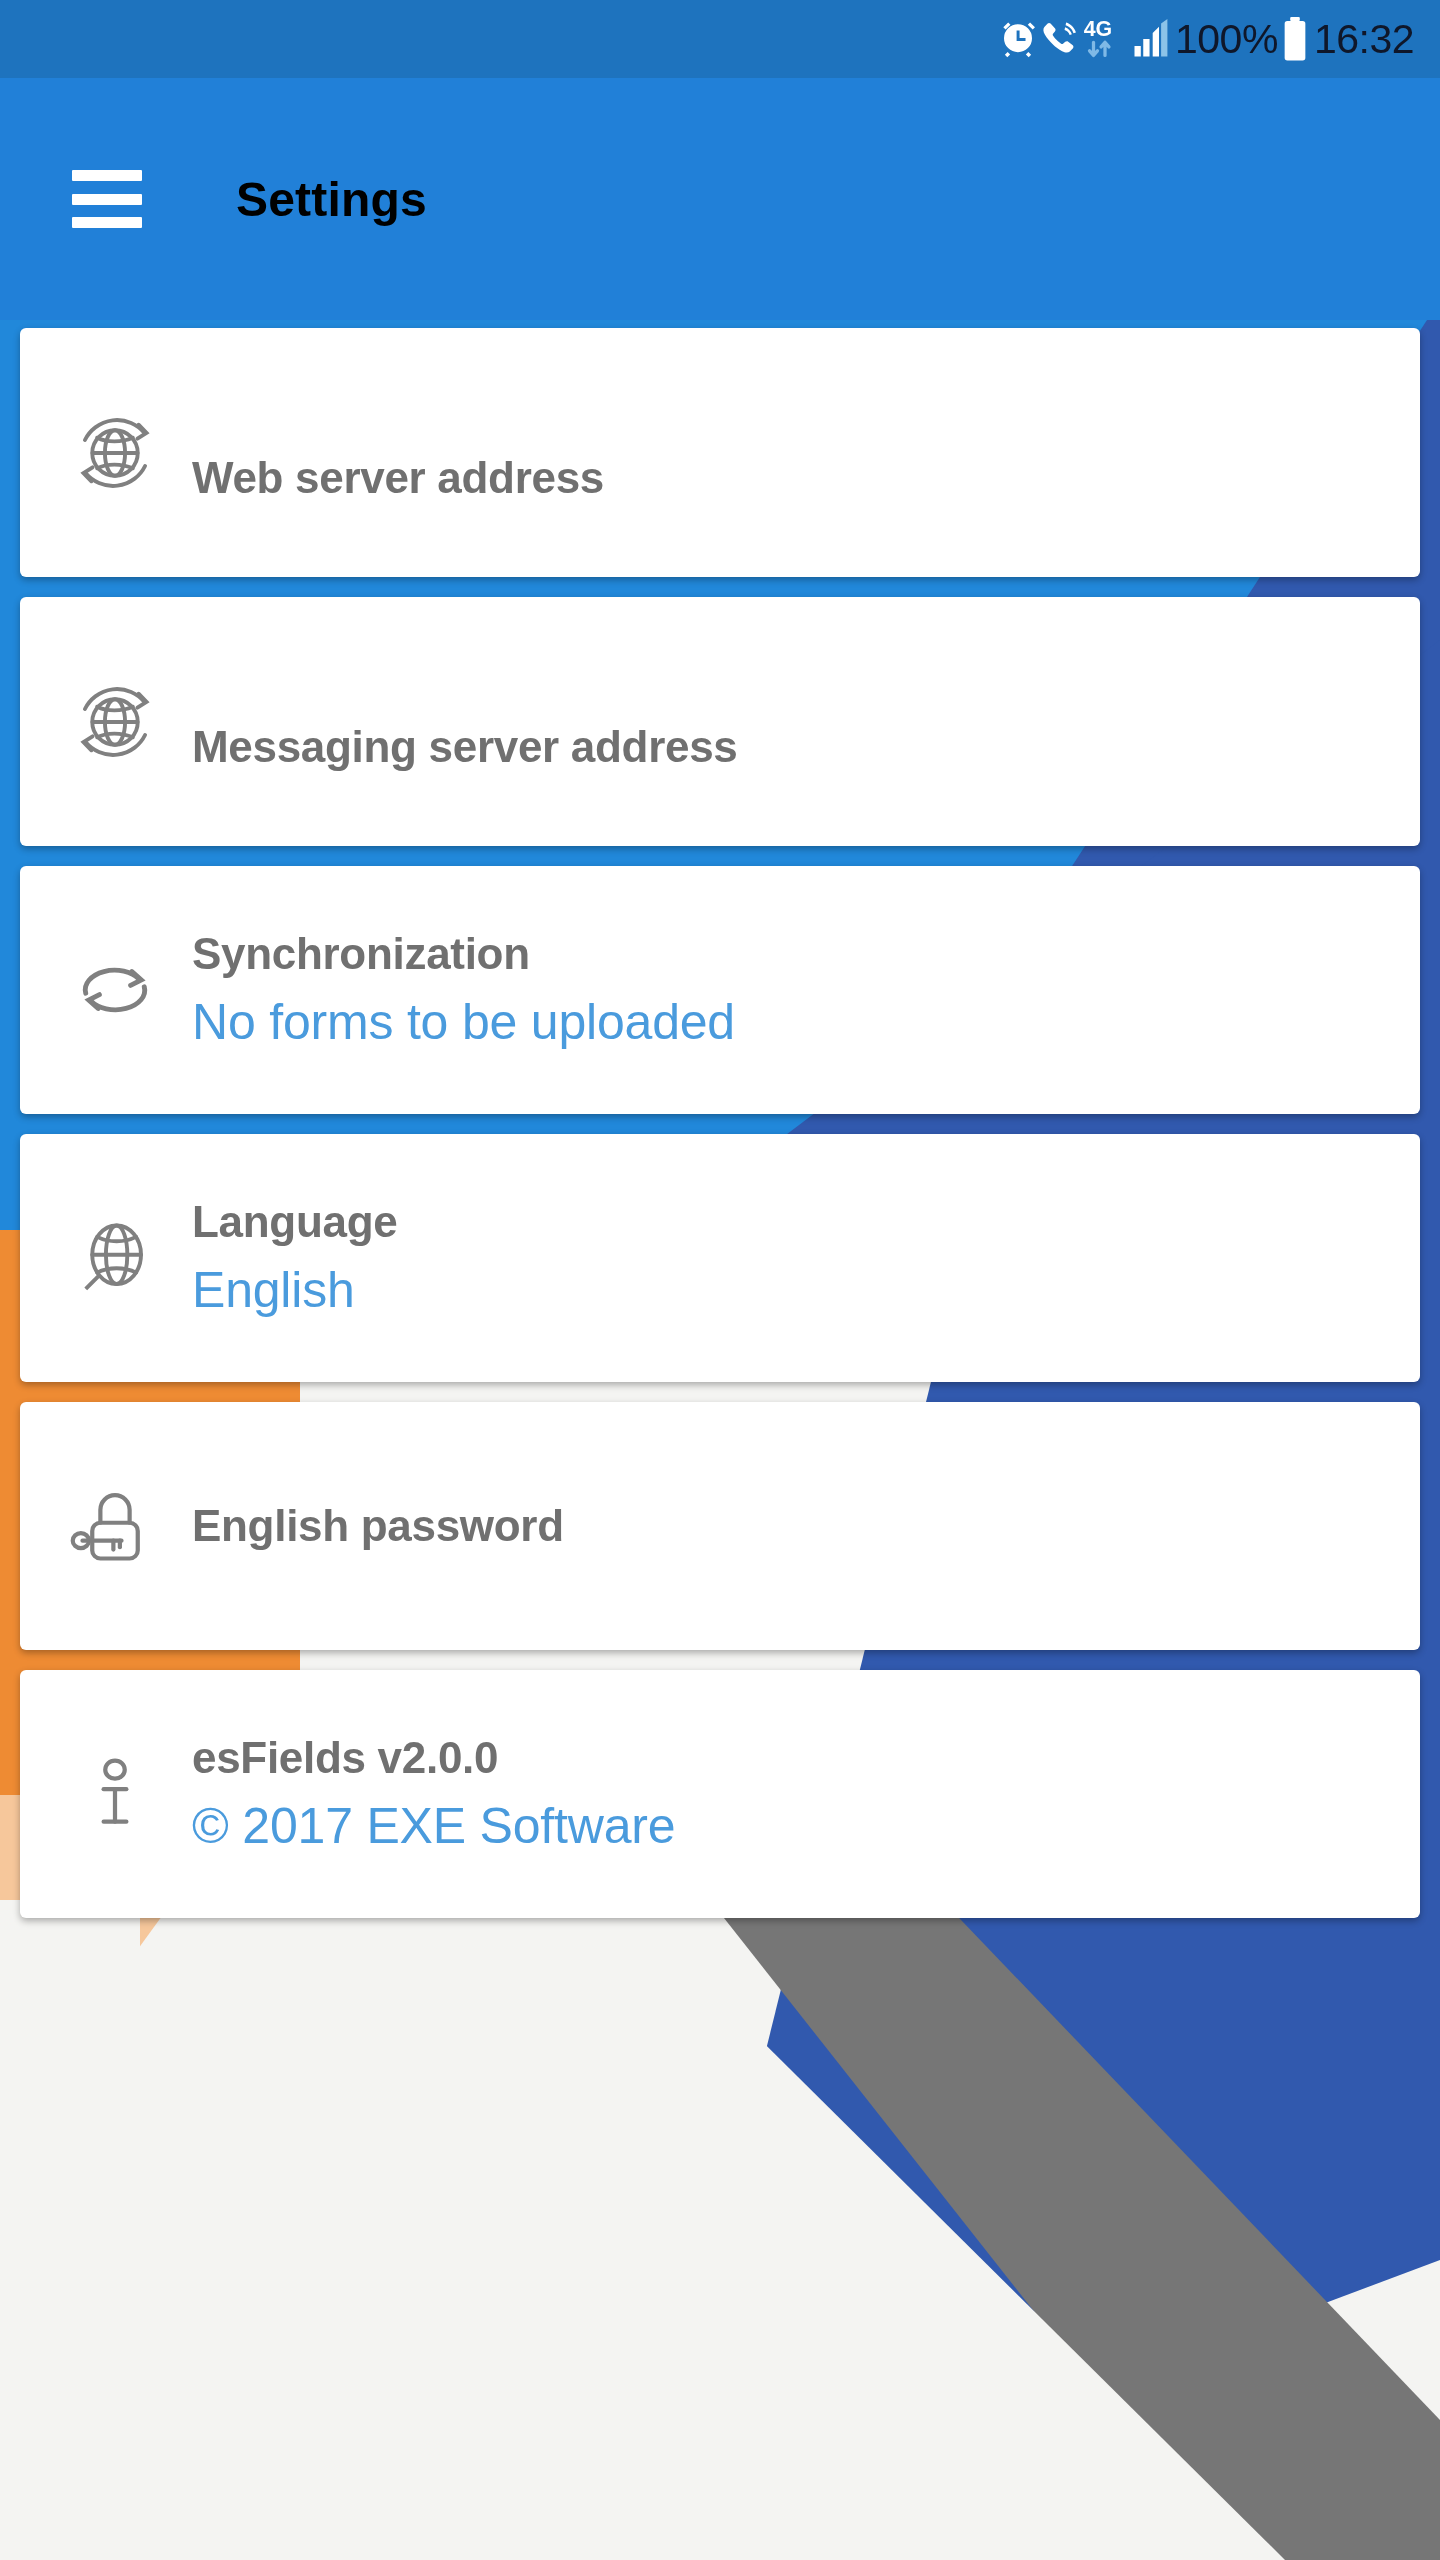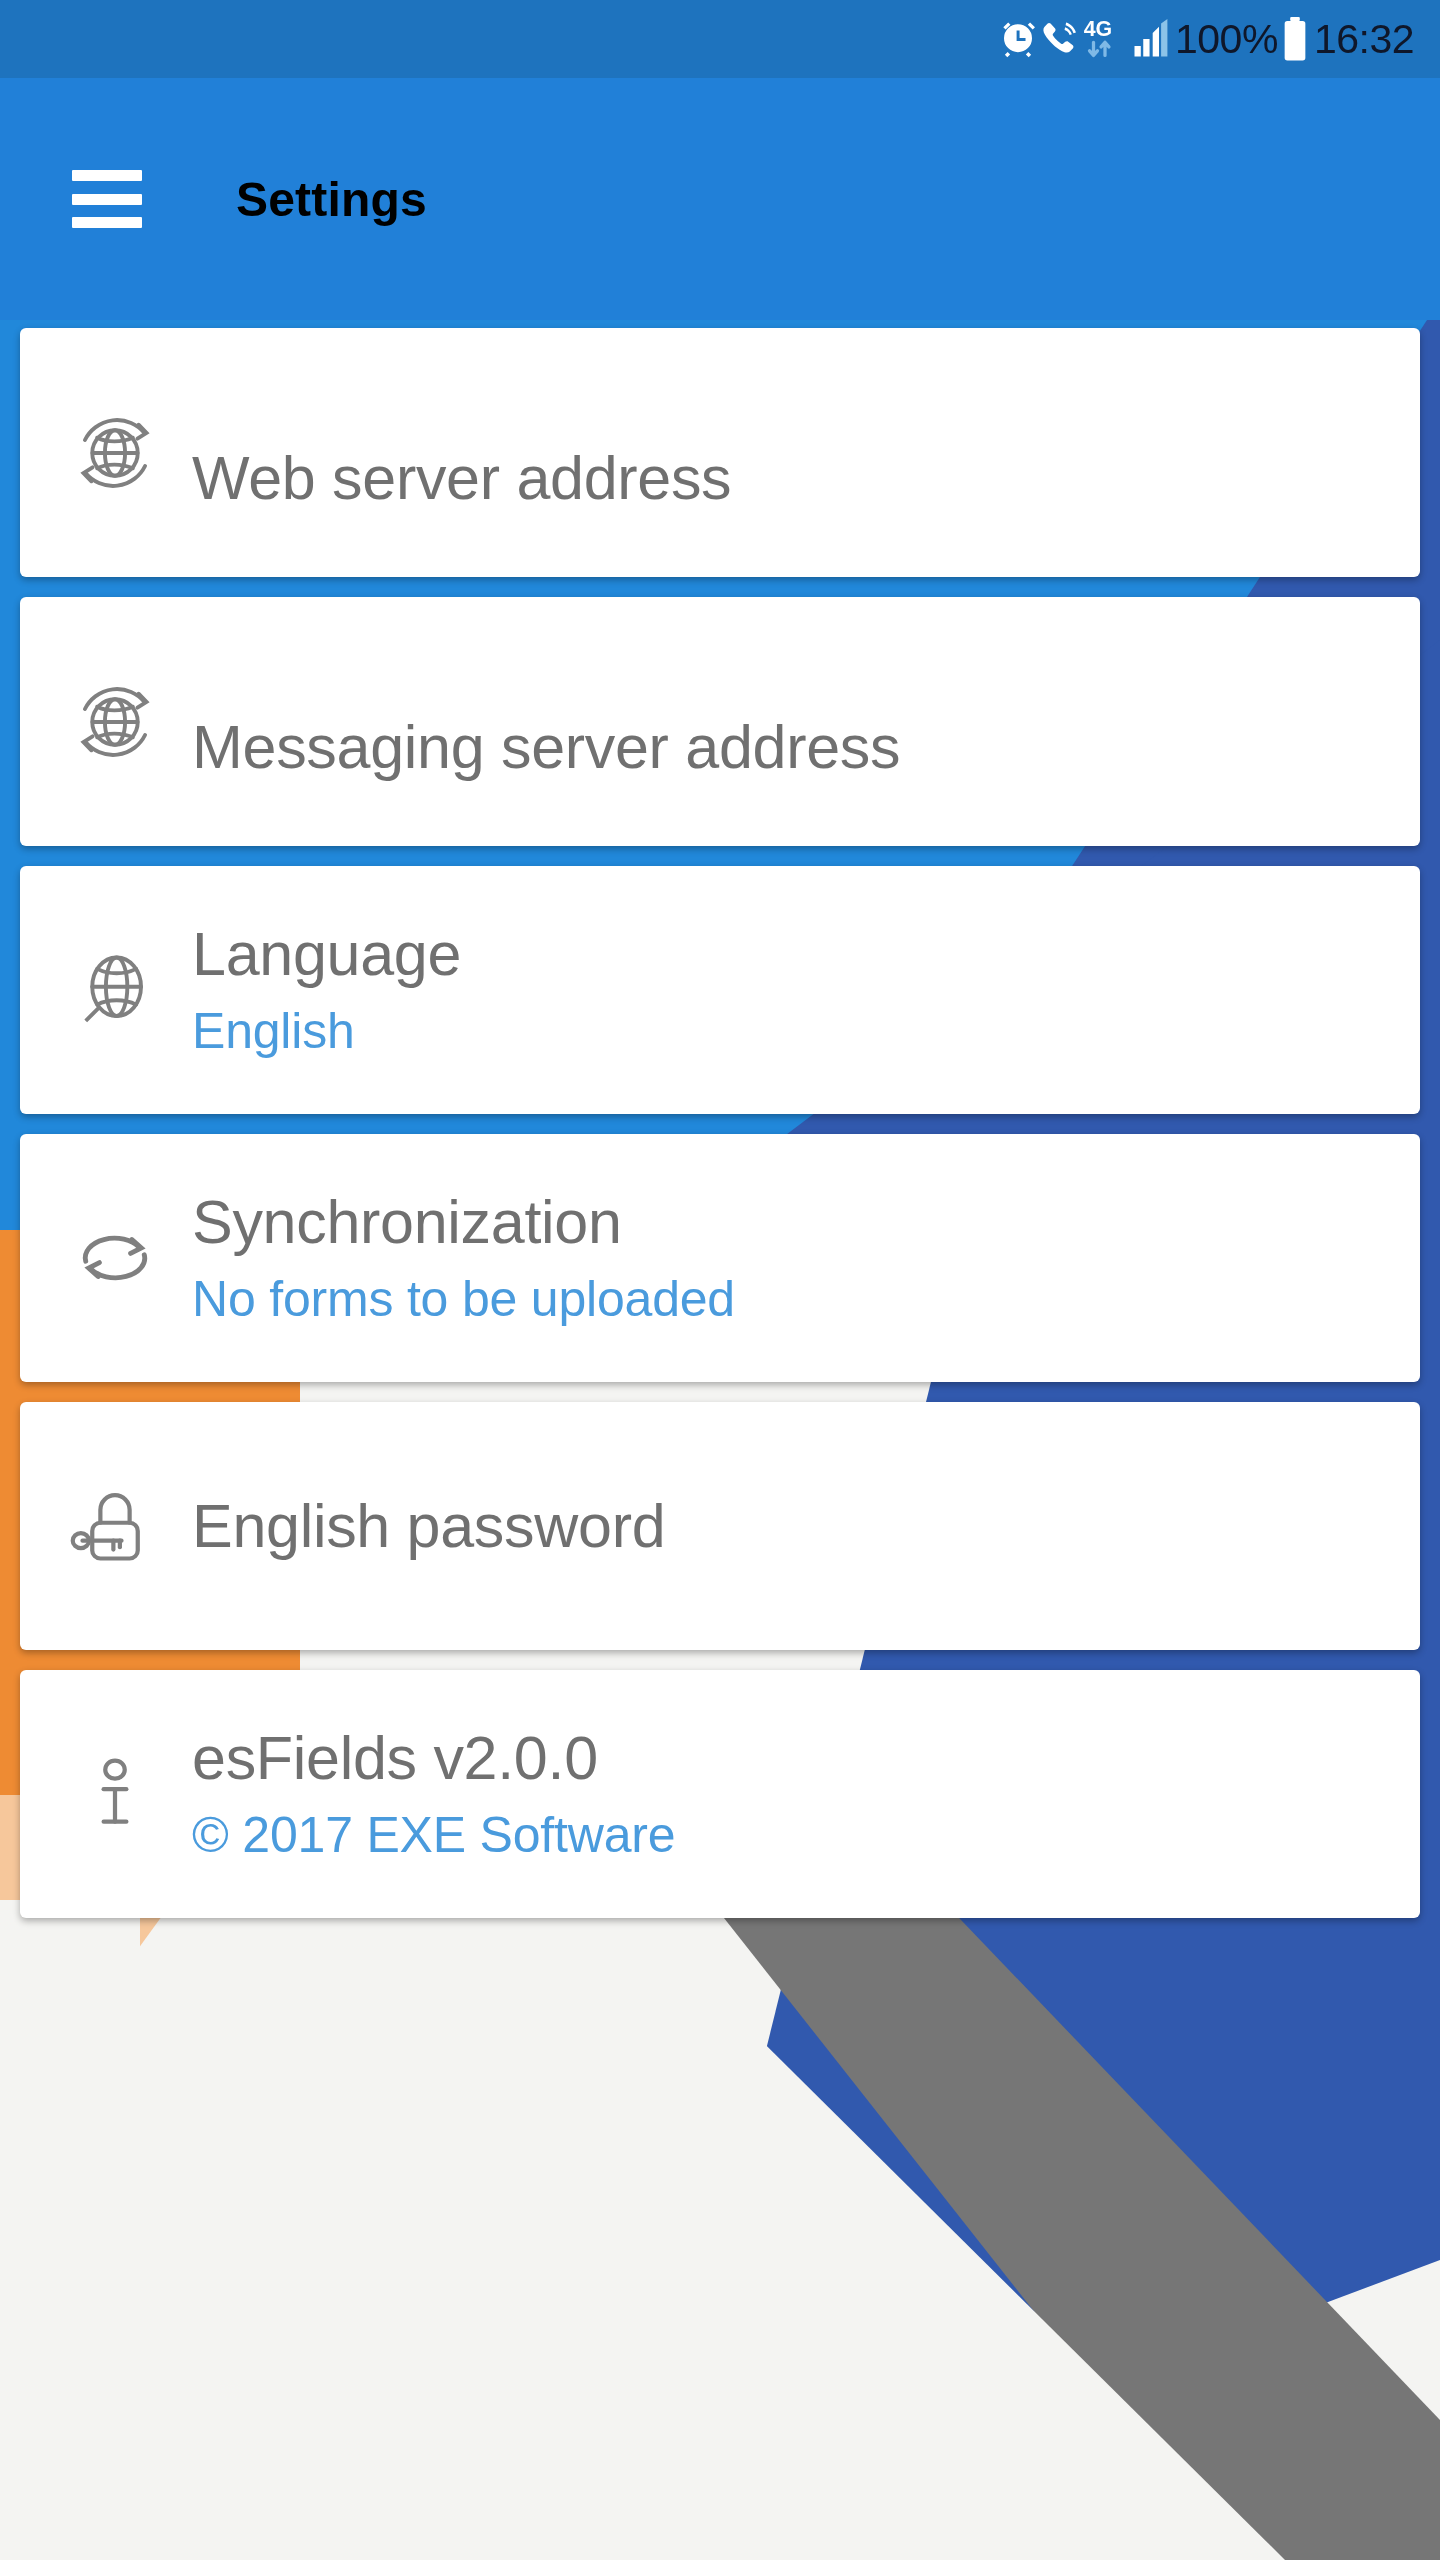--- a/index.html
+++ b/index.html
@@ -103,22 +103,22 @@
   }
   .card-body {
     flex:1;
     display:flex;
     flex-direction:column;
     justify-content:center;
     padding-right:40px;
   }
   .card-title {
     color:#707070;
-    font-size:61px;
-    font-weight:400;
+    font-size:44px;
+    font-weight:700;
     line-height:1.15;
     letter-spacing:-0.3px;
     white-space:nowrap;
   }
   .card-sub {
     color:#4A9BDD;
     font-size:50px;
     font-weight:400;
     line-height:1.15;
     margin-top:14px;
@@ -251,52 +251,52 @@
           <path d="M17.5 49.4 L12.6 44.4 L18.2 40.8"></path>
         </svg>
       </div>
       <div class="card-body title-upper">
         <div class="card-title">Messaging server address</div>
       </div>
     </div>
 
     <div class="card card-h-std">
       <div class="card-icon">
+        <svg class="ico" width="104" height="104" viewBox="0 0 64 64" fill="none" stroke="#808080" stroke-width="3" stroke-linecap="round">
+          <path d="M14 34 A18 12 0 0 1 47 25.5"></path>
+          <path d="M42.4 20.6 L48.2 25.8 L41.6 29.2"></path>
+          <path d="M50 30 A18 12 0 0 1 17 38.5"></path>
+          <path d="M21.6 43.4 L15.8 38.2 L22.4 34.8"></path>
+        </svg>
+      </div>
+      <div class="card-body">
+        <div class="card-title">Synchronization</div>
+        <div class="card-sub">No forms to be uploaded</div>
+      </div>
+    </div>
+
+    <div class="card card-h-std">
+      <div class="card-icon">
         <svg class="ico" width="104" height="104" viewBox="0 0 64 64" fill="none" stroke="#808080" stroke-width="2.4" stroke-linecap="round">
           <ellipse cx="33" cy="30" rx="15" ry="18"></ellipse>
           <ellipse cx="33" cy="30" rx="6.6" ry="18"></ellipse>
           <path d="M18 30 h30"></path>
           <path d="M21 19 c7 3.6 17 3.6 24 0"></path>
           <path d="M21 41 c7 -3.6 17 -3.6 24 0"></path>
           <path d="M22 43 L14 51 L19.5 45.5"></path>
         </svg>
       </div>
       <div class="card-body">
         <div class="card-title">Language</div>
         <div class="card-sub">English</div>
       </div>
     </div>
 
     <div class="card card-h-std">
       <div class="card-icon">
-        <svg class="ico" width="104" height="104" viewBox="0 0 64 64" fill="none" stroke="#808080" stroke-width="3" stroke-linecap="round">
-          <path d="M14 34 A18 12 0 0 1 47 25.5"></path>
-          <path d="M42.4 20.6 L48.2 25.8 L41.6 29.2"></path>
-          <path d="M50 30 A18 12 0 0 1 17 38.5"></path>
-          <path d="M21.6 43.4 L15.8 38.2 L22.4 34.8"></path>
-        </svg>
-      </div>
-      <div class="card-body">
-        <div class="card-title">Synchronization</div>
-        <div class="card-sub">No forms to be uploaded</div>
-      </div>
-    </div>
-
-    <div class="card card-h-std">
-      <div class="card-icon">
         <svg class="ico" width="104" height="104" viewBox="0 0 64 64" fill="none" stroke="#808080" stroke-width="2.6" stroke-linecap="round">
           <rect x="18" y="30" width="28" height="22" rx="5"></rect>
           <path d="M23 30 V22 a9 9 0 0 1 18 0 V30"></path>
           <path d="M12 41 h24"></path>
           <ellipse cx="11" cy="41" rx="5" ry="4.6"></ellipse>
           <path d="M31 41 v5.5"></path>
           <path d="M35 41 v4"></path>
         </svg>
       </div>
       <div class="card-body single">

